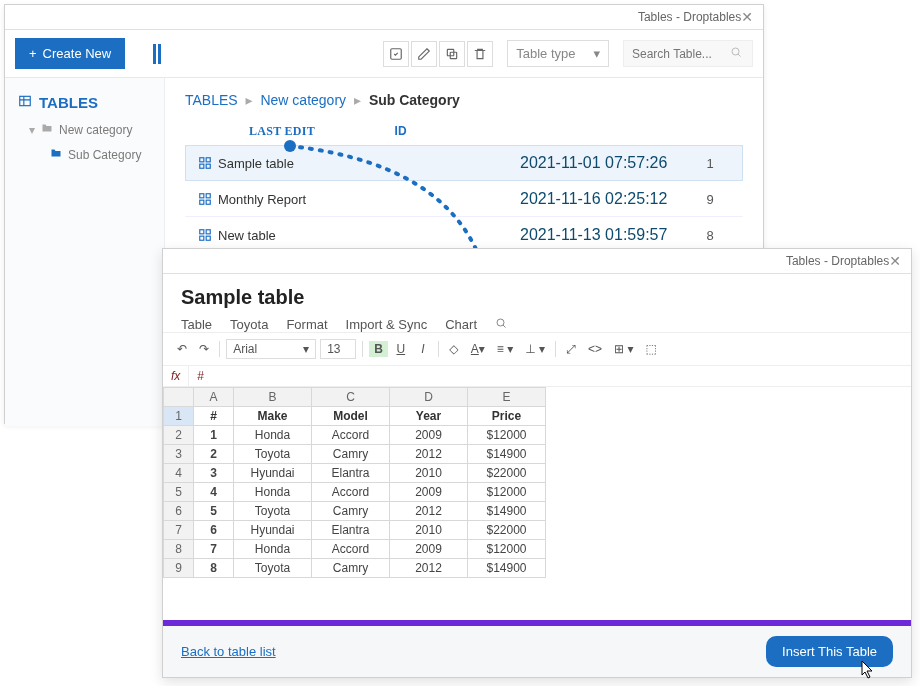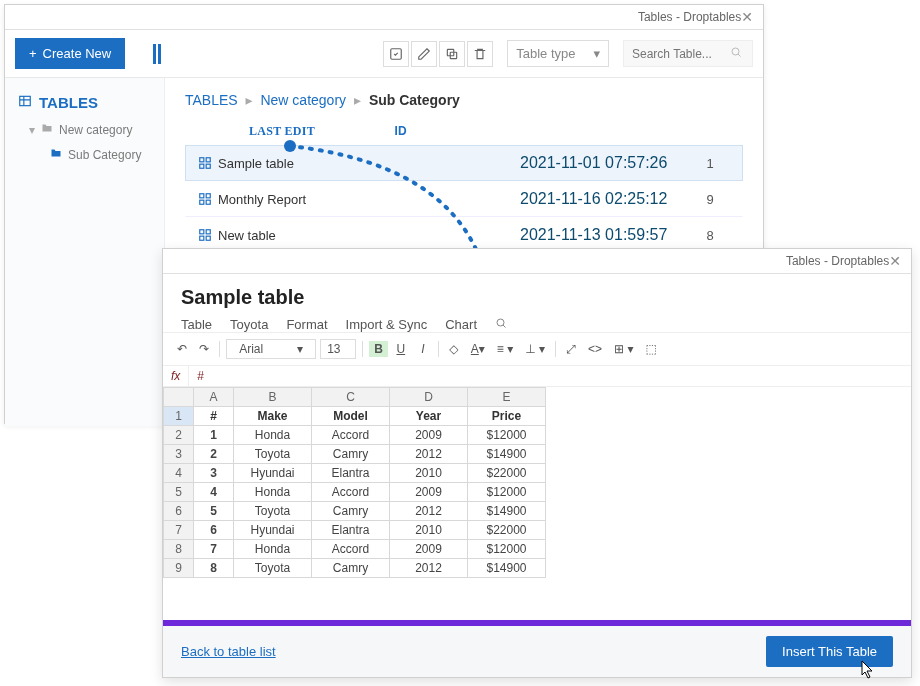--- a/index.html
+++ b/index.html
@@ -46,40 +46,40 @@
   
   
   .window2 { position: absolute; left: 162px; top: 248px; width: 750px; height: 430px; border: 1px solid #d0d0d0; background: #fff; box-shadow: 0 4px 12px rgba(0,0,0,0.12); display: flex; flex-direction: column; }
   .editor-head { padding: 12px 18px 0 18px; }
   .editor-title { font-size: 20px; font-weight: 700; color: #222; }
   .editor-tabs { display: flex; gap: 18px; margin-top: 8px; font-size: 13px; color: #555; }
   .editor-tabs span { cursor: pointer; }
   .format-bar { display: flex; align-items: center; gap: 4px; padding: 6px 10px; border-top: 1px solid #eee; border-bottom: 1px solid #eee; font-size: 12px; color: #555; }
   .fb-btn { padding: 2px 4px; cursor: pointer; display: inline-flex; align-items: center; justify-content: center; min-width: 18px; }
   .fb-sep { width: 1px; height: 16px; background: #ddd; margin: 0 2px; }
-  .font-sel { border: 1px solid #ddd; padding: 2px 12px; display: inline-flex; align-items: center; gap: 22px; min-width: 90px; justify-content: space-between; }
+  .font-sel { border: 1px solid #ddd; padding: 2px 6px; display: inline-flex; align-items: center; gap: 22px; min-width: 90px; justify-content: space-between; }
   .size-sel { border: 1px solid #ddd; padding: 2px 6px; width: 36px; }
   .bold-b { background: #d4f0d4; padding: 1px 5px; font-weight: bold; }
   
   .fx-bar { display: flex; align-items: center; border-bottom: 1px solid #eee; font-size: 12px; color: #7f1d1d; }
   .fx-label { padding: 3px 8px; font-style: italic; border-right: 1px solid #eee; }
   .fx-val { padding: 3px 8px; }
   
   .sheet-wrap { padding: 0; overflow: hidden; }
   table.sheet { border-collapse: collapse; font-size: 12px; color: #444; }
   table.sheet th, table.sheet td { border: 1px solid #d8d8d8; padding: 2px 0; text-align: center; background: #fff; }
   table.sheet th { background: #f2f2f2; font-weight: 400; color: #666; }
   table.sheet .rownum { background: #f2f2f2; color: #666; width: 30px; }
   table.sheet .rownum.sel { background: #d8e6f5; }
   table.sheet .hdr-row td { font-weight: 600; color: #333; }
   .colA { width: 40px; } .colB { width: 78px; } .colC { width: 78px; } .colD { width: 78px; } .colE { width: 78px; }
   
   .footer2 { margin-top: auto; display: flex; justify-content: space-between; align-items: center; padding: 10px 18px; background: #f5f7f9; border-top: 6px solid #6d28d9; }
   .back-link { color: #1b6ec2; text-decoration: underline; font-size: 13px; cursor: pointer; }
-  .insert-btn { background: #1b6ec2; color: #fff; border: none; padding: 8px 16px; font-size: 13px; cursor: pointer; border-radius: 2px; }
+  .insert-btn { background: #1b6ec2; color: #fff; border: none; padding: 8px 16px; font-size: 13px; cursor: pointer; border-radius: 10px; }
   
   .arrow-svg { position: absolute; left: 280px; top: 136px; pointer-events: none; }
   .cursor-svg { position: absolute; left: 860px; top: 659px; pointer-events: none; }
 </style>
 </head>
 <body>
 
 <div class="window1">
   <div class="titlebar">
     <span>Tables - Droptables</span>

